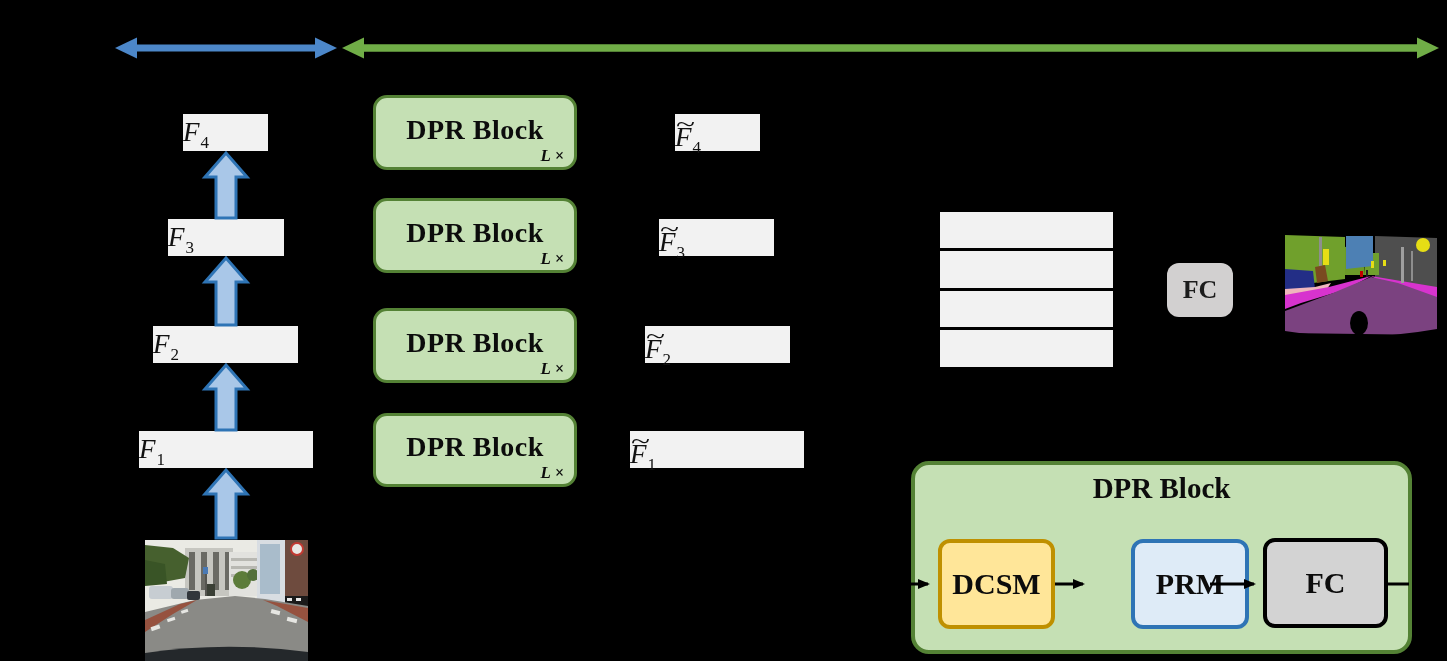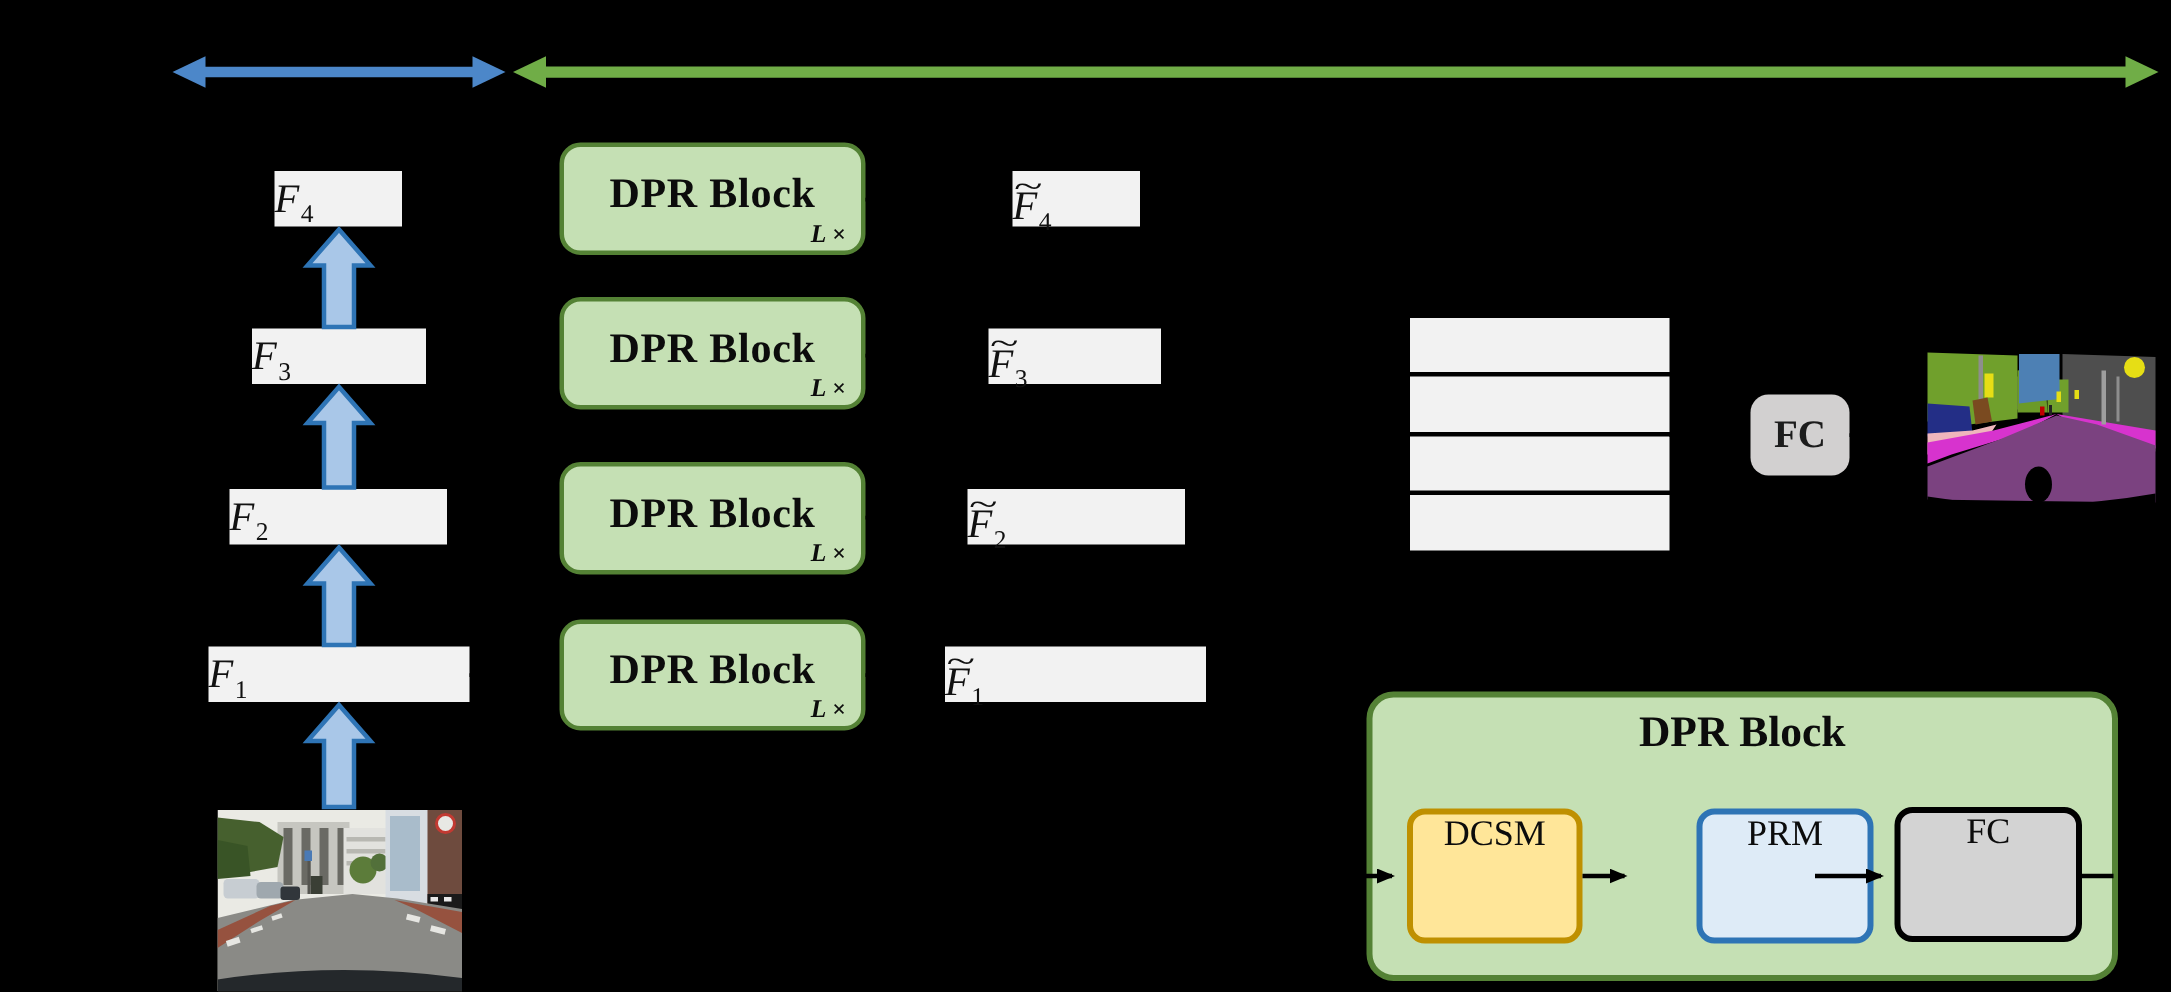--- a/index.html
+++ b/index.html
@@ -43,22 +43,22 @@
   }
   
   .detail{
     position:absolute;left:911px;top:461px;width:501px;height:193px;box-sizing:border-box;
     background:var(--block_fill);border:4px solid var(--block_border);
     border-radius:18px;z-index:1;
   }
   .detail-title{text-align:center;font-weight:bold;font-size:29px;color:#0c0c0c;margin-top:7px;}
   .module{
     position:absolute;height:90px;box-sizing:border-box;border-radius:12px;
-    display:flex;justify-content:center;
-    font-weight:normal;font-size:24px;color:#0c0c0c;z-index:2;
+    display:flex;align-items:center;justify-content:center;
+    font-weight:bold;font-size:30px;color:#0c0c0c;z-index:2;
   }
   .mod-dcsm{left:938px;top:539px;width:117px;background:var(--dcsm_fill);border:4px solid var(--dcsm_border);}
   .mod-prm{left:1092px;top:539px;width:118px;background:var(--prm_fill);border:4px solid var(--prm_border);margin-left:39px;}
   .mod-fc{left:1263px;top:538px;width:125px;background:var(--fcbox_fill);border:4px solid var(--fcbox_border);}
   .photo{position:absolute;z-index:2;line-height:0;}
 </style>
 </head>
 <body>
 
 <div class="canvas">

